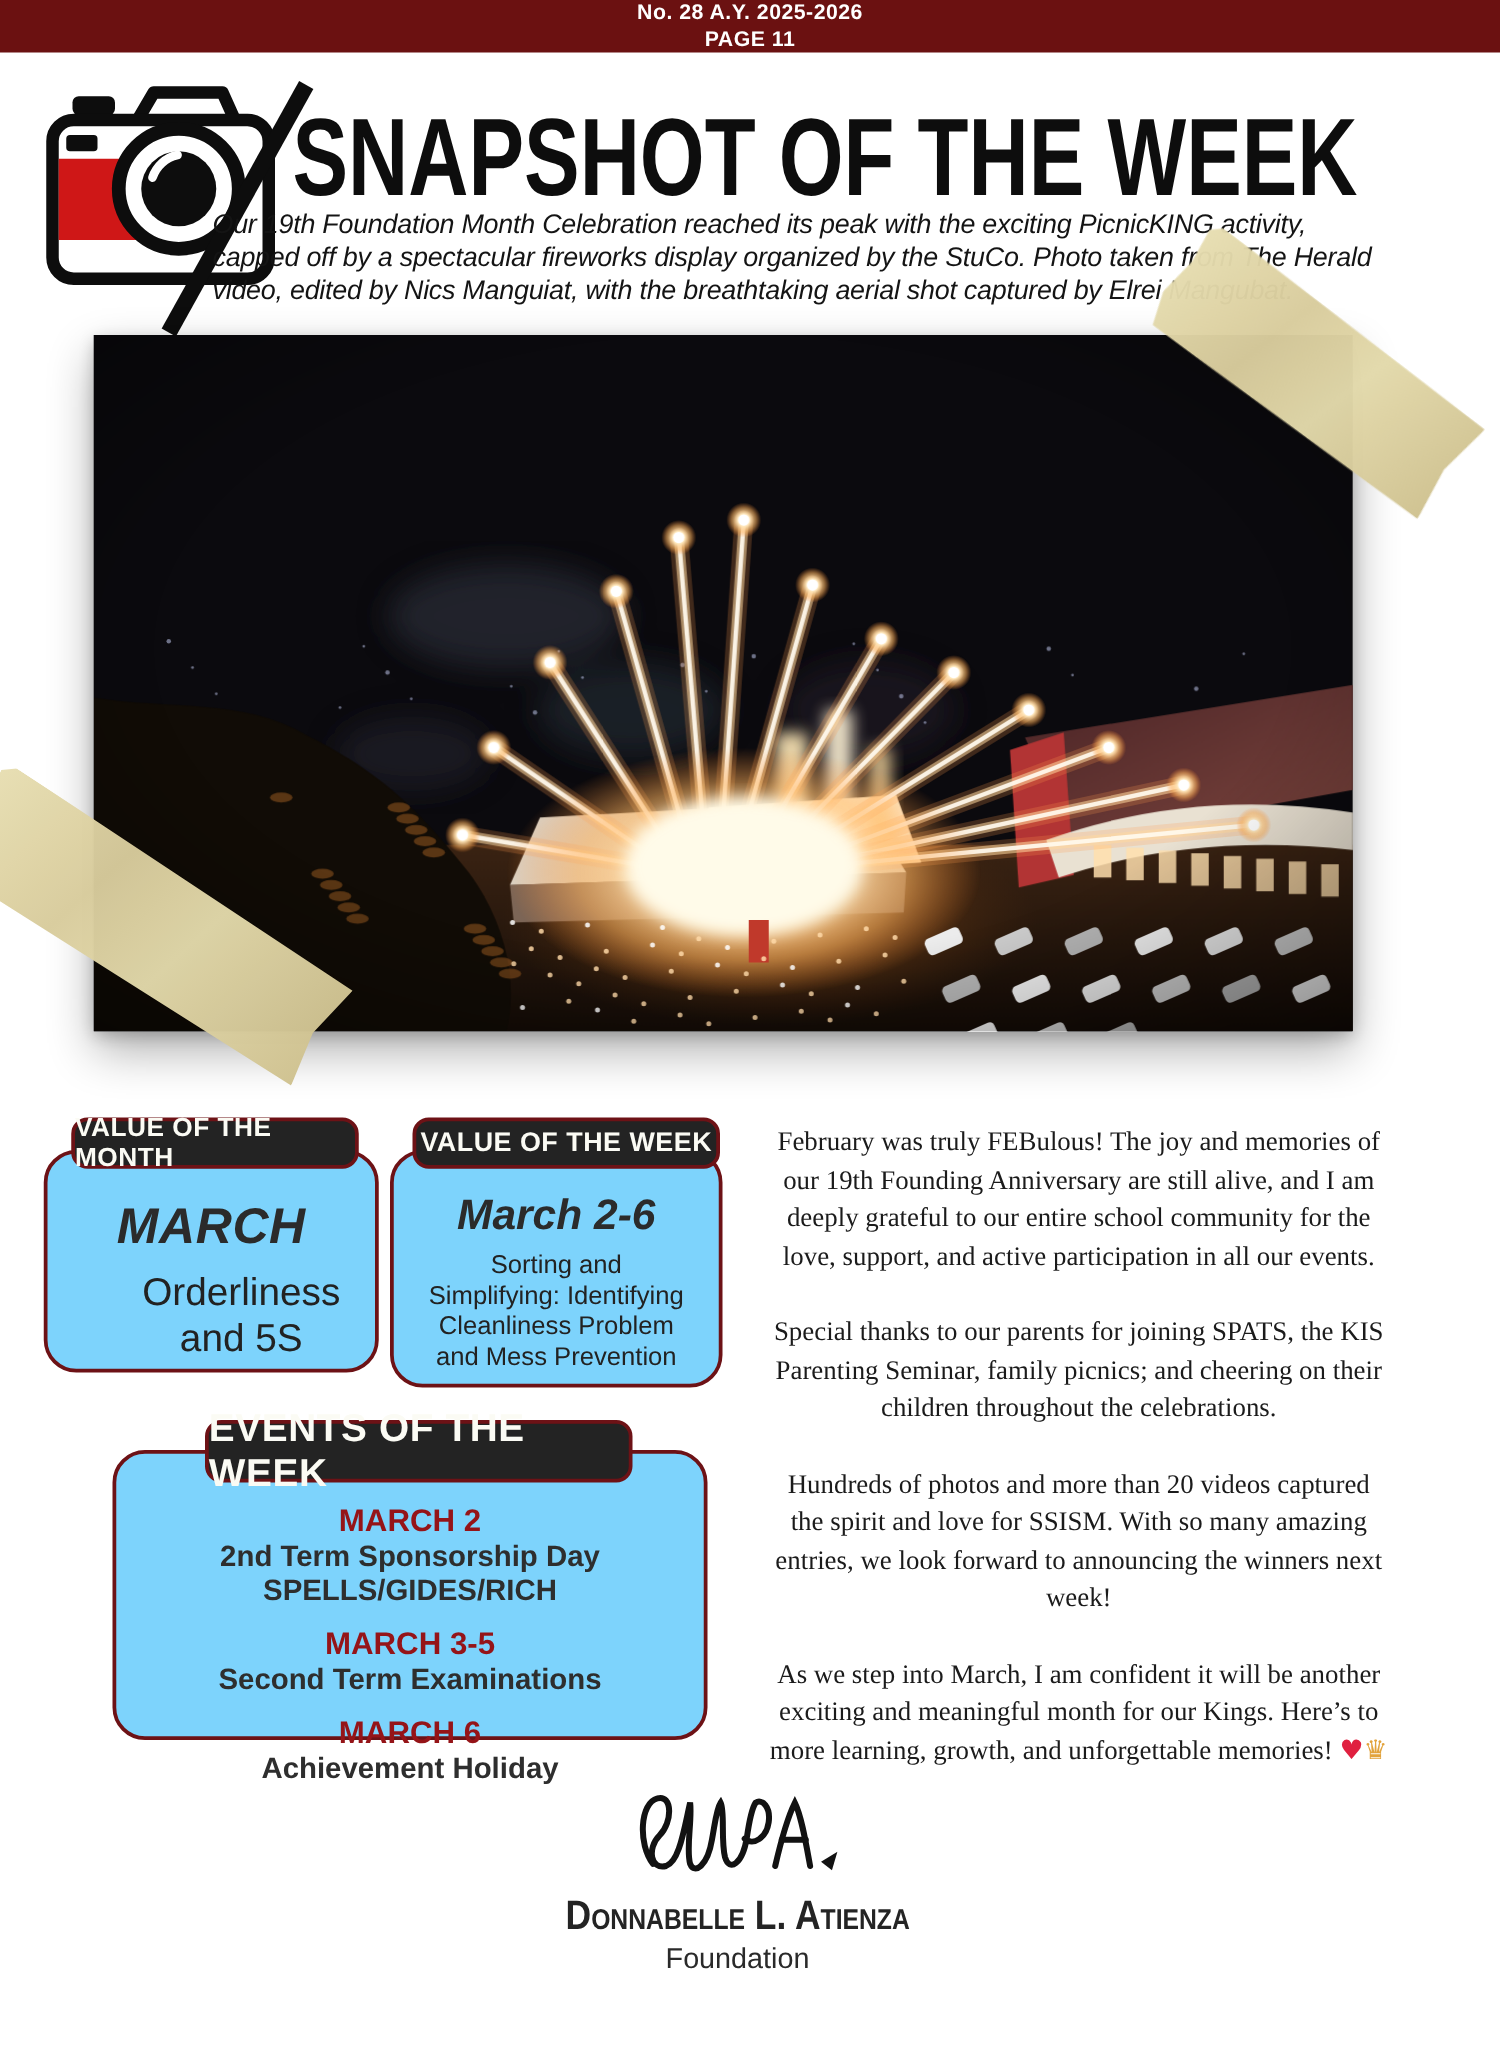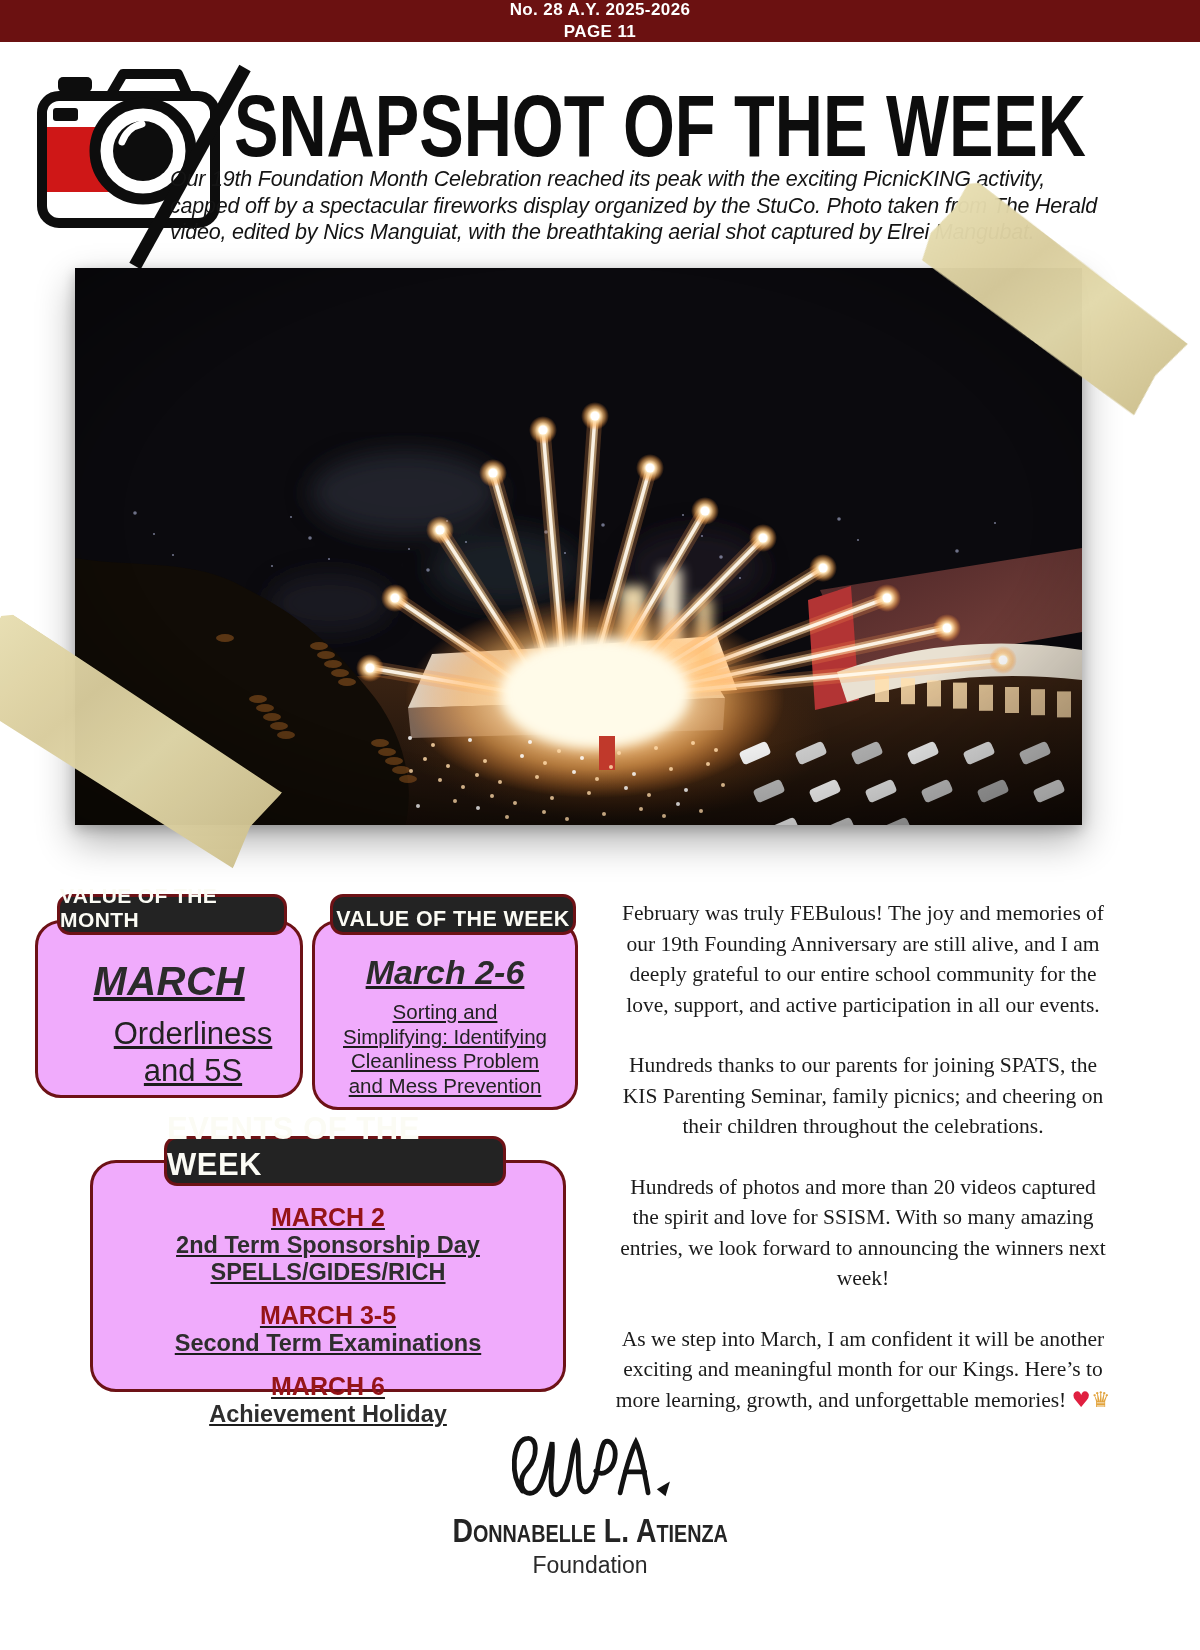--- a/index.html
+++ b/index.html
@@ -22,24 +22,24 @@
   .photo-wrap{position:absolute;left:75px;top:268px;width:1007px;height:557px;background:#0a0a0c;
               box-shadow:0 16px 36px rgba(0,0,0,.32),0 4px 12px rgba(0,0,0,.22);}
   .photo-wrap svg{display:block;width:100%;height:100%;}
   .tape{position:absolute;background:linear-gradient(105deg,#e8deb2 0%,#d8cc9c 35%,#e3d9ab 60%,#cfc28f 100%);
         opacity:.97;box-shadow:0 5px 10px rgba(0,0,0,.28);
         clip-path:polygon(0 8%,3% 0,100% 3%,97.5% 50%,100% 96%,3.5% 100%,0 72%,1.5% 38%);}
   .tape-left{left:-48px;top:692px;width:332px;height:97px;transform:rotate(33deg);}
   .tape-right{left:916px;top:250px;width:272px;height:96px;transform:rotate(37deg);}
 
   
-  .card{position:absolute;background:#f0abfc;border:3.5px solid #6d1216;border-radius:26px;
-        box-sizing:border-box;text-align:center;text-decoration:underline;}
+  .card{position:absolute;background:#7dd3fc;border:3.5px solid #6d1216;border-radius:26px;
+        box-sizing:border-box;text-align:center;}
   .badge{position:absolute;background:#232323;border:3.5px solid #6d1216;border-radius:13px;
-         color:#fbfbf4;font-weight:bold;display:flex;align-items:flex-end;justify-content:center;
+         color:#fbfbf4;font-weight:bold;display:flex;align-items:center;justify-content:center;
          box-sizing:border-box;letter-spacing:.4px;z-index:4;}
   .badge-month{left:57px;top:894px;width:230px;height:41px;font-size:21px;}
   .badge-week{left:330px;top:894px;width:246px;height:41px;font-size:21.5px;}
   .badge-events{left:164px;top:1136px;width:342px;height:50px;font-size:31px;letter-spacing:.5px;}
 
   .card-month{left:35px;top:920px;width:268px;height:178px;padding-top:36px;}
   .card-week{left:312px;top:920px;width:266px;height:190px;padding-top:30px;}
   .card-events{left:90px;top:1160px;width:476px;height:232px;padding-top:40px;}
 
   .month-title{font-size:40px;font-weight:bold;font-style:italic;color:#2b2b2b;letter-spacing:.5px;}
@@ -396,21 +396,21 @@
       <div class="event-line">Second Term Examinations</div>
     </div>
     <div class="event">
       <div class="event-date">MARCH 6</div>
       <div class="event-line">Achievement Holiday</div>
     </div>
   </div>
 
   <div class="message">
     <p>February was truly FEBulous! The joy and memories of our 19th Founding Anniversary are still alive, and I am deeply grateful to our entire school community for the love, support, and active participation in all our events.</p>
-    <p>Hundreds thanks to our parents for joining SPATS, the KIS Parenting Seminar, family picnics; and cheering on their children throughout the celebrations.</p>
+    <p>Special thanks to our parents for joining SPATS, the KIS Parenting Seminar, family picnics; and cheering on their children throughout the celebrations.</p>
     <p>Hundreds of photos and more than 20 videos captured the spirit and love for SSISM. With so many amazing entries, we look forward to announcing the winners next week!</p>
     <p><span>As we step into March, I am confident it will be another exciting and meaningful month for our Kings. Here’s to more learning, growth, and unforgettable memories!</span>
       <span class="heart">♥</span><span class="crown">♛</span></p>
   </div>
 
   <div class="sig-block">
     <svg class="sig-scribble" viewBox="0 0 200 110">
       <g stroke="#121212" stroke-width="5.5" fill="none" stroke-linecap="round">
         <path d="M22 86 C8 68 10 30 26 26 C40 22 40 48 28 60 C16 72 20 92 34 88 C46 84 50 56 56 30 C58 46 52 72 56 86 C60 96 72 88 76 64 C79 48 80 36 84 30 C88 38 84 64 88 80 C92 94 104 86 108 62 C110 48 112 36 116 30 C122 26 130 34 128 48 C126 62 114 70 106 63"></path>
         <path d="M134 88 C140 62 146 42 152 30 C158 42 162 66 166 88"></path>

